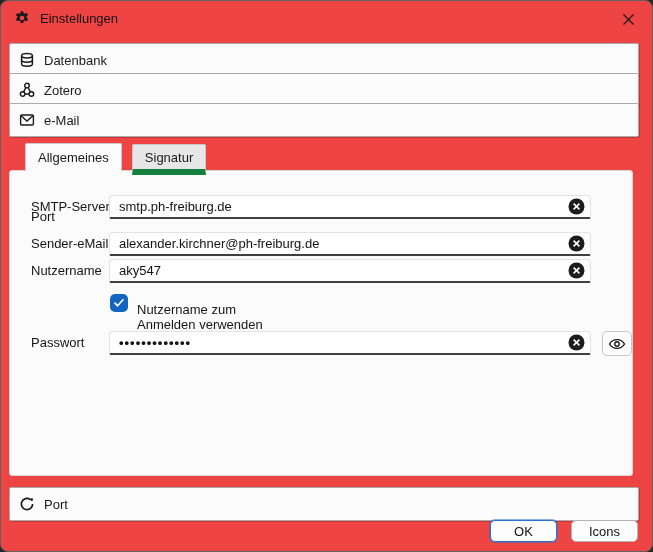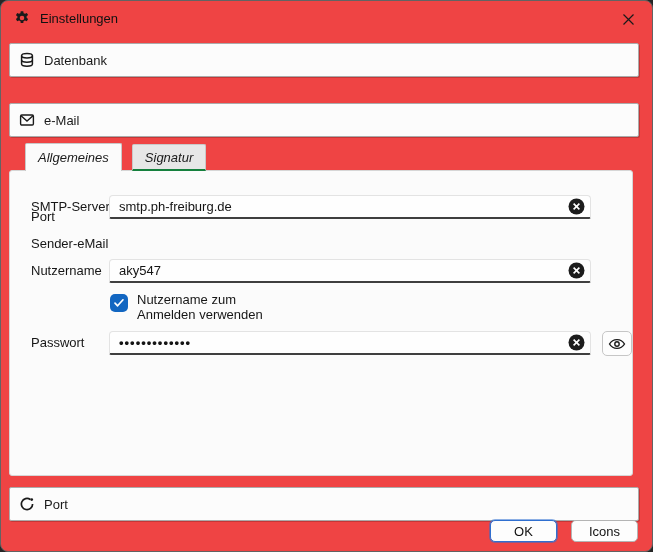--- a/index.html
+++ b/index.html
@@ -16,39 +16,39 @@
   .section-header{
     position:absolute;left:8px;width:630px;height:26px;box-sizing:border-box;
     background:#fcfcfc;border:1px solid #ababab;border-radius:2px;
     box-shadow:1px 1px 0 rgba(0,0,0,.18);
     display:flex;align-items:center;padding:16px 9px;gap:9px;font-size:13px;cursor:pointer;
   }
   .sec-1{top:42px}.sec-2{top:72px}.sec-3{top:102px}.sec-4{top:486px}
   .icon16{width:16px;height:16px;display:block;}
   
   .tabbar{position:absolute;left:24px;top:142px;display:flex;align-items:flex-start;gap:10px;z-index:3;}
-  .tab{box-sizing:border-box;display:flex;align-items:center;padding:12px 12px;font-size:13px;border:1px solid #c9c9c9;border-bottom:none;border-radius:2px 2px 0 0;cursor:pointer;font-style:italic;}
+  .tab{box-sizing:border-box;display:flex;align-items:center;padding:12px 12px;font-size:13px;border:1px solid #c9c9c9;border-bottom:none;border-radius:2px 2px 0 0;cursor:pointer;}
   .tab.active{height:28px;background:#fbfbfb;}
-  .tab.inactive{height:16px;margin-top:1px;background:#e7e7e7;border-bottom:2px solid #15803d;}
+  .tab.inactive{height:16px;margin-top:1px;background:#e7e7e7;border-bottom:6px solid #15803d;}
   
   .panel{position:absolute;left:8px;top:169px;width:624px;height:306px;box-sizing:border-box;background:#fbfbfb;border:1px solid #d6d6d6;border-radius:3px;}
   
   .field-label{position:absolute;left:30px;height:24px;line-height:24px;font-size:13px;color:#161616;}
   .input-wrap{position:absolute;left:108px;width:482px;height:24px;box-sizing:border-box;}
   .text-input{
     width:100%;height:100%;box-sizing:border-box;padding:0 26px 0 9px;margin:0;
     font-family:"Liberation Sans","DejaVu Sans",sans-serif;font-size:13px;color:#141414;
     background:#fefefe;border:1px solid #e3e3e3;border-bottom:2px solid #3f3f3f;border-radius:4px 4px 2px 2px;outline:none;
   }
   .pw{letter-spacing:1px;font-weight:bold;}
   .clear-btn{position:absolute;right:6px;top:3px;width:17px;height:17px;border:none;padding:0;background:transparent;cursor:pointer;display:block;}
   .row-smtp{top:194px}.row-port{top:204px}.row-sender{top:231px}.row-user{top:258px}.row-pass{top:330px}
   
   .checkbox{position:absolute;left:109px;top:293px;width:18px;height:18px;border-radius:5px;display:flex;align-items:center;justify-content:center;cursor:pointer;}
-  .checkbox-label{position:absolute;left:136px;top:291px;font-size:13px;line-height:15px;white-space:pre-line;color:#161616;}
+  .checkbox-label{position:absolute;left:136px;top:301px;font-size:13px;line-height:15px;white-space:pre-line;color:#161616;}
   
   .eye-btn{position:absolute;left:601px;top:330px;width:30px;height:25px;box-sizing:border-box;background:#fdfdfd;border:1px solid #c6c6c6;border-radius:5px;display:flex;align-items:center;justify-content:center;cursor:pointer;padding:0;}
   
   .btn{position:absolute;top:519px;height:22px;box-sizing:border-box;border-radius:5px;background:#fdfdfd;font-family:"Liberation Sans","DejaVu Sans",sans-serif;font-size:13px;color:#111;display:flex;align-items:center;justify-content:center;cursor:pointer;padding:0;}
   .btn-ok{left:489px;width:67px;border:1px solid #2f6fd0;box-shadow:0 0 0 1px rgba(47,111,208,.55);text-align:right;}
   .btn-cancel{left:570px;width:67px;border:1px solid #b4b4b4;}
 </style>
 </head>
 <body>
 
@@ -72,20 +72,31 @@
     <span class="icon16">
       <svg width="16" height="16" viewBox="0 0 16 16" fill="none" stroke="#1a1a1a" stroke-width="1.5">
           <ellipse cx="8" cy="3.8" rx="5.4" ry="2.2"></ellipse>
           <path d="M2.6 3.8v8.3c0 1.2 2.4 2.2 5.4 2.2s5.4-1 5.4-2.2V3.8"></path>
           <path d="M2.6 8c0 1.2 2.4 2.2 5.4 2.2S13.4 9.2 13.4 8"></path>
         </svg>
     </span>
     <span>Datenbank</span>
   </div>
 
+  <div class="section-header sec-2">
+    <span class="icon16">
+      <svg width="16" height="16" viewBox="0 0 16 16" fill="none" stroke="#1a1a1a" stroke-width="1.4">
+          <circle cx="8" cy="3.6" r="2.3"></circle>
+          <circle cx="3.6" cy="12" r="2.3"></circle>
+          <circle cx="12.4" cy="12" r="2.3"></circle>
+          <path d="M6.9 5.6 4.6 9.9M9.1 5.6l2.3 4.3M5.9 12h4.2"></path>
+        </svg>
+    </span>
+    <span>Zotero</span>
+  </div>
 
   <div class="section-header sec-3">
     <span class="icon16">
       <svg width="16" height="16" viewBox="0 0 16 16" fill="none" stroke="#1a1a1a" stroke-width="1.4">
           <rect x="1.6" y="3" width="12.8" height="10" rx="1.2"></rect>
           <path d="M2 3.8 8 9l6-5.2"></path>
         </svg>
     </span>
     <span>e-Mail</span>
   </div>
@@ -108,20 +119,29 @@
       <svg width="17" height="17" viewBox="0 0 17 17">
           <circle cx="8.5" cy="8.5" r="8" fill="#1c1c1c"></circle>
           <path d="M5.6 5.6 11.4 11.4M11.4 5.6 5.6 11.4" stroke="#fff" stroke-width="1.6"></path>
         </svg>
     </button>
   </div>
 
   <span class="field-label row-port">Port</span>
 
   <span class="field-label row-sender">Sender-eMail</span>
+  <div class="input-wrap row-sender">
+    <input class="text-input" type="text" value="alexander.kirchner@ph-freiburg.de" style="">
+    <button class="clear-btn" aria-label="clear">
+      <svg width="17" height="17" viewBox="0 0 17 17">
+          <circle cx="8.5" cy="8.5" r="8" fill="#1c1c1c"></circle>
+          <path d="M5.6 5.6 11.4 11.4M11.4 5.6 5.6 11.4" stroke="#fff" stroke-width="1.6"></path>
+        </svg>
+    </button>
+  </div>
 
   <span class="field-label row-user">Nutzername</span>
   <div class="input-wrap row-user">
     <input class="text-input" type="text" value="aky547" style="">
     <button class="clear-btn" aria-label="clear">
       <svg width="17" height="17" viewBox="0 0 17 17">
           <circle cx="8.5" cy="8.5" r="8" fill="#1c1c1c"></circle>
           <path d="M5.6 5.6 11.4 11.4M11.4 5.6 5.6 11.4" stroke="#fff" stroke-width="1.6"></path>
         </svg>
     </button>

